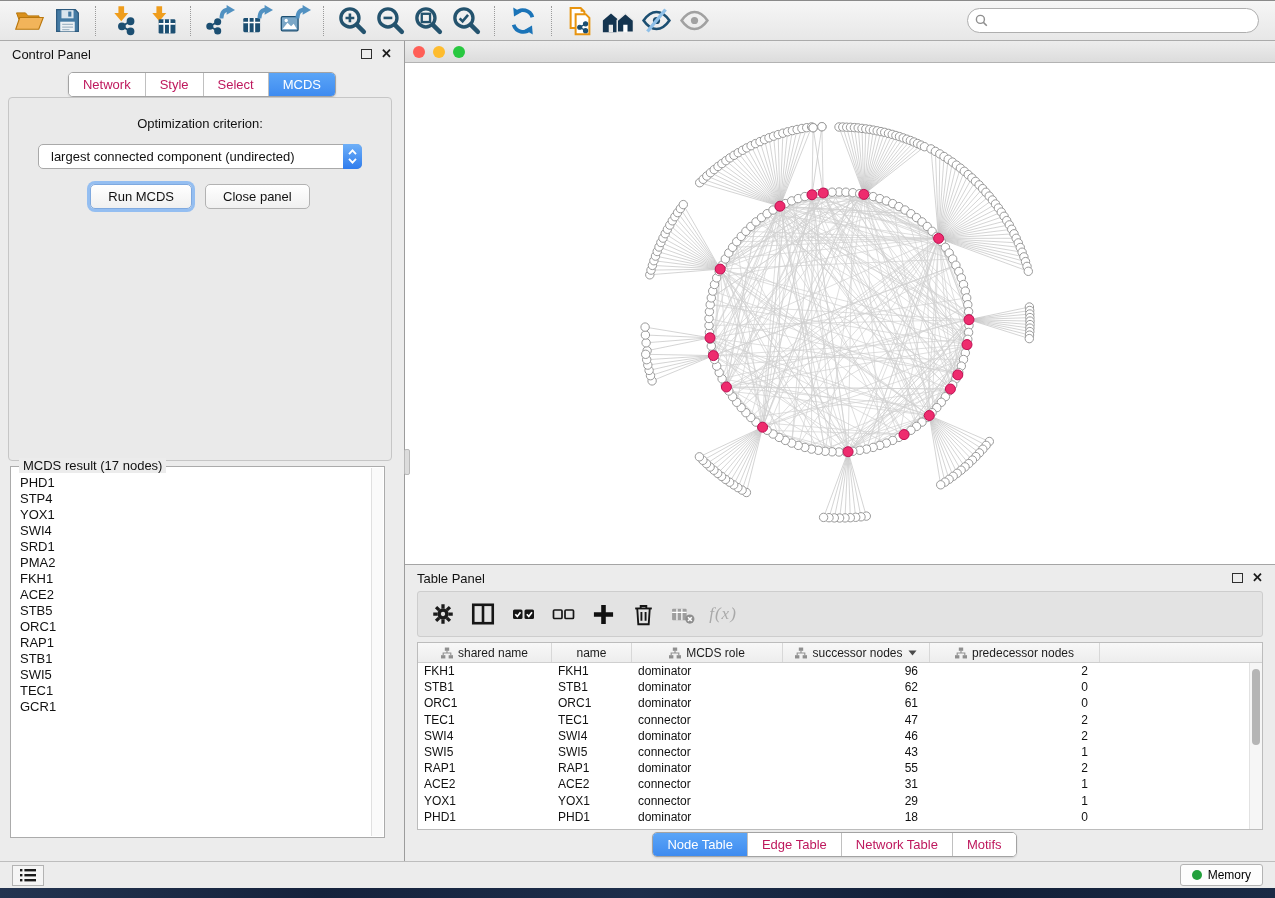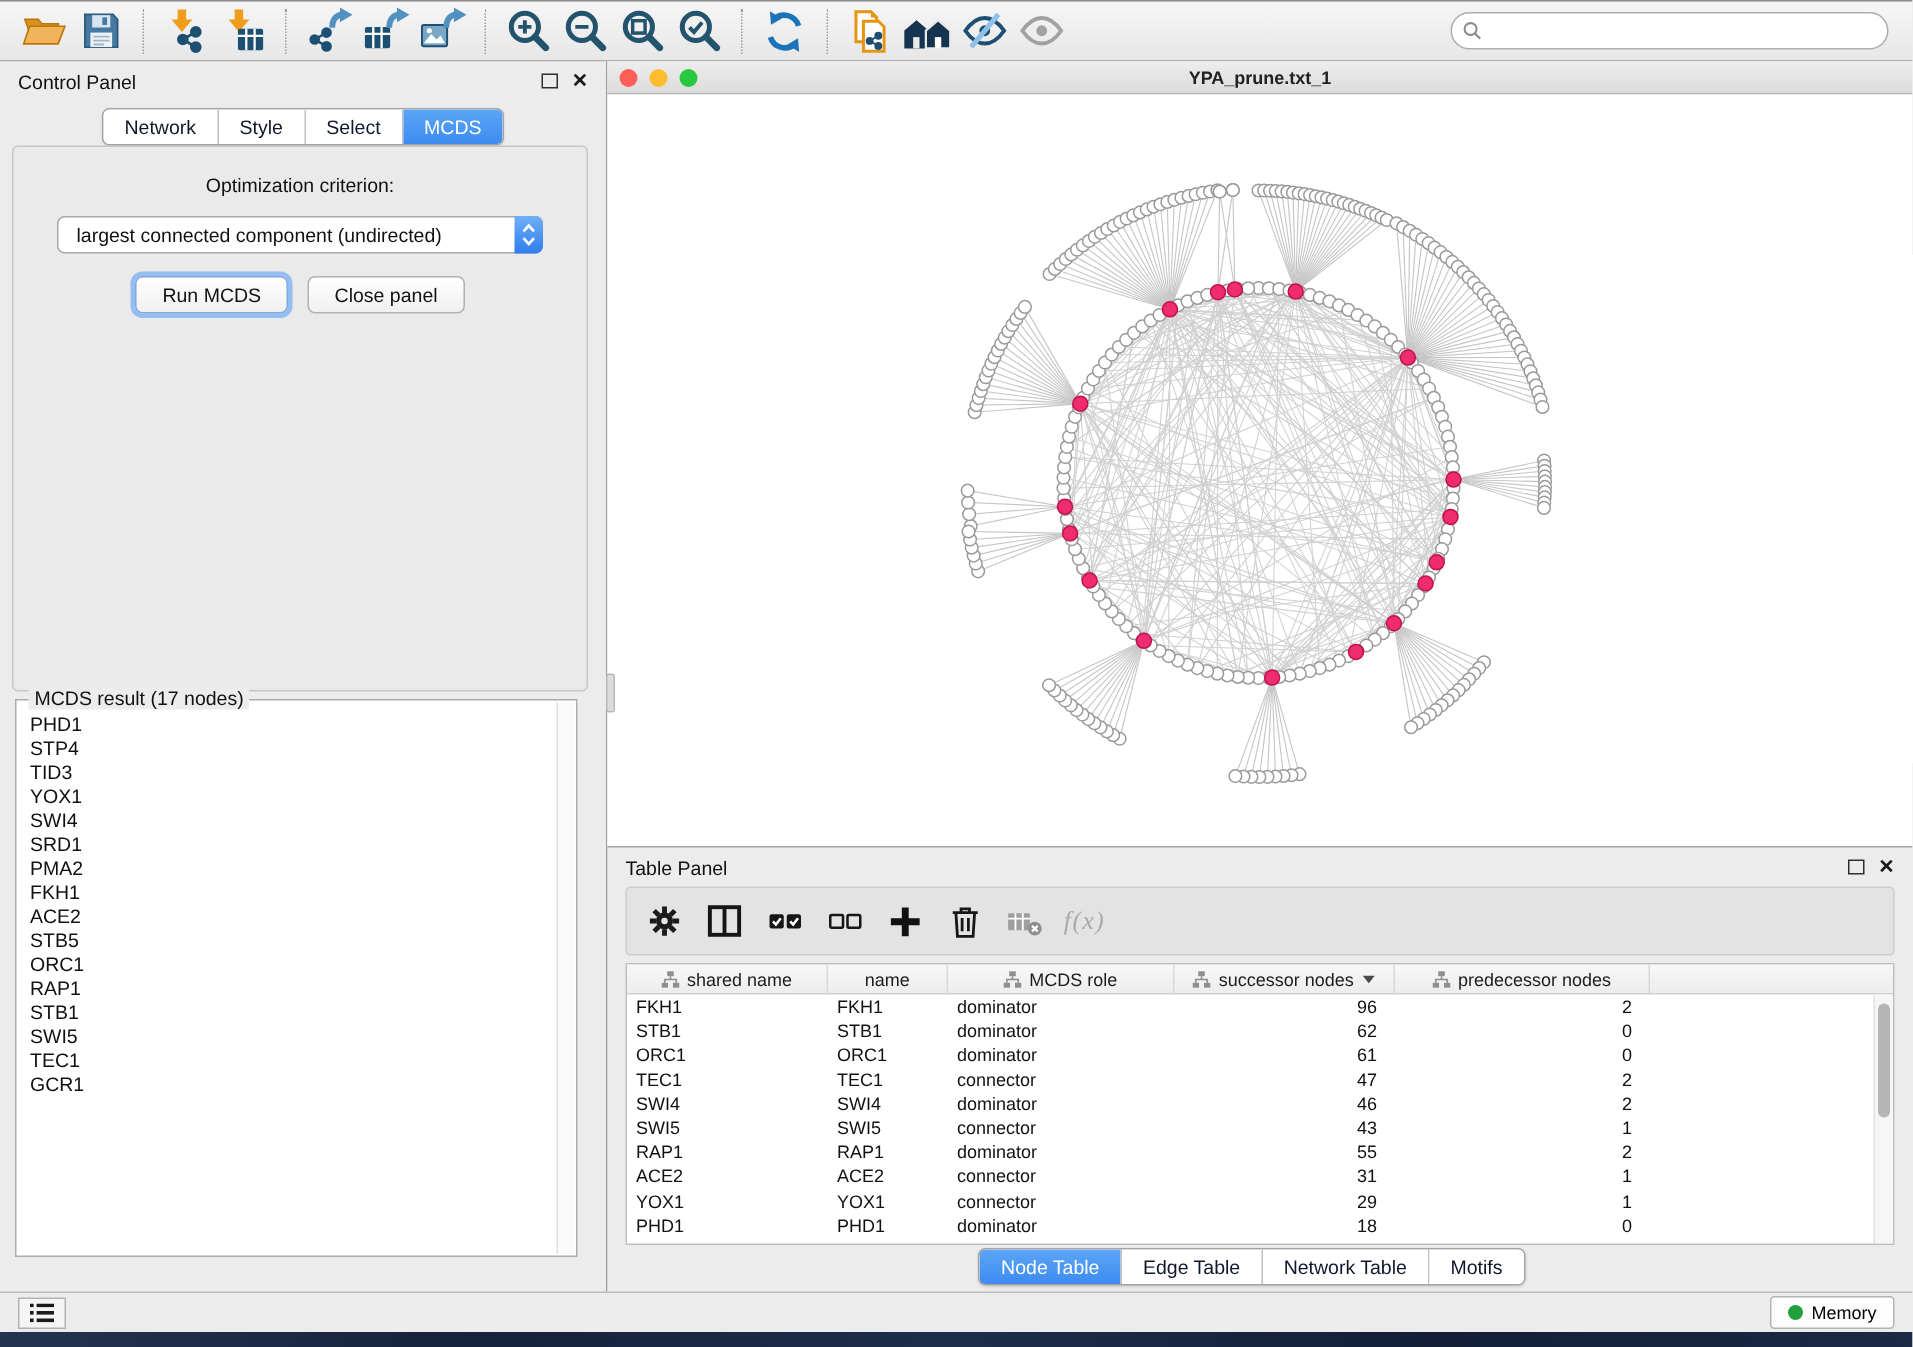--- a/index.html
+++ b/index.html
@@ -32,21 +32,21 @@
   .float-btn { width:11px; height:10px; border:1.5px solid #2e2e2e; background:transparent; }
   .close-btn { border:none; background:transparent; font-size:13px; font-weight:bold; color:#1a1a1a; line-height:10px; }
 
   
   #control-panel { position:absolute; left:0; top:41px; width:405px; height:821px;
     background:#ececec; border-right:1px solid #9c9c9c; }
   #control-tabs-row { text-align:center; margin-top:5px; }
   .seg { display:inline-flex; background:#fff; border:1px solid #a3a3a3; border-radius:5px;
     overflow:hidden; box-shadow:0 1px 2px rgba(0,0,0,.12); }
   .seg-btn { font:13px "Liberation Sans",sans-serif; padding:4px 14px; background:#fff;
-    border:none; border-right:1px solid #c0c0c0; color:#0f172a; cursor:default; }
+    border:none; border-right:1px solid #c0c0c0; color:#be185d; cursor:default; }
   .seg-btn:last-child { border-right:none; }
   .seg-btn.active { background:linear-gradient(#5ba5f7,#3e8bf0); color:#fff; }
   #mcds-pane { position:absolute; left:8px; right:12px; top:56px; height:364px;
     border:1px solid #c6c6c6; border-radius:4px; background:#eaeaea; text-align:center; }
   #opt-label { margin-top:18px; font-size:13px; }
   #opt-select { display:inline-flex; align-items:center; margin-top:13px; width:324px; height:25px;
     background:#fff; border:1px solid #a9a9a9; border-radius:5px; position:relative; cursor:default; }
   #opt-select .sel-text { flex:1; font-size:13px; padding:0 4px 0 12px; text-align:left; white-space:nowrap; }
   #opt-select .stepper { width:19px; height:25px; margin-right:-1px; border-radius:0 5px 5px 0;
     background:linear-gradient(#6fb0f8,#2f7ced); display:flex; align-items:center; justify-content:center; }
@@ -336,21 +336,20 @@
       <button class="mac-btn focused">Run MCDS</button>
       <button class="mac-btn">Close panel</button>
     </div>
   </div>
 
   <div id="mcds-result-fieldset">
     <span id="mcds-result-legend">MCDS result (17 nodes)</span>
     <ul id="mcds-result-list">
         <li>PHD1</li>
         <li>STP4</li>
-        <li>TID3</li>
         <li>YOX1</li>
         <li>SWI4</li>
         <li>SRD1</li>
         <li>PMA2</li>
         <li>FKH1</li>
         <li>ACE2</li>
         <li>STB5</li>
         <li>ORC1</li>
         <li>RAP1</li>
         <li>STB1</li>
@@ -362,21 +361,20 @@
   </div>
 </div>
 
 <div id="network-panel">
   <div id="network-titlebar">
     <span id="traffic-lights" style="display:flex;z-index:2;">
         <button class="traffic" style="background: rgb(255, 95, 87);"></button>
         <button class="traffic" style="background: rgb(254, 188, 46);"></button>
         <button class="traffic" style="background: rgb(40, 200, 64);"></button>
       </span>
-    <span id="network-title">YPA_prune.txt_1</span>
   </div>
   <div id="network-canvas">
       <svg viewBox="0 0 869 492" width="869" height="492">
         <g stroke="#a2a2a2" stroke-width="0.7" opacity="0.5">
           <line x1="375.0" y1="143.2" x2="563.6" y2="248.6"></line>
           <line x1="375.0" y1="143.2" x2="454.7" y2="130.7"></line>
           <line x1="375.0" y1="143.2" x2="505.9" y2="150.7"></line>
           <line x1="375.0" y1="143.2" x2="327.6" y2="184.3"></line>
           <line x1="375.0" y1="143.2" x2="317.1" y2="315.8"></line>
           <line x1="375.0" y1="143.2" x2="563.6" y2="269.4"></line>

